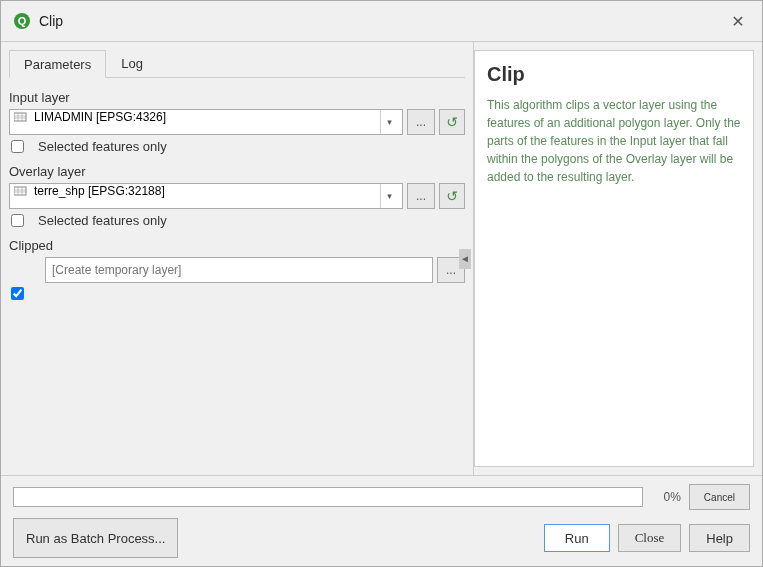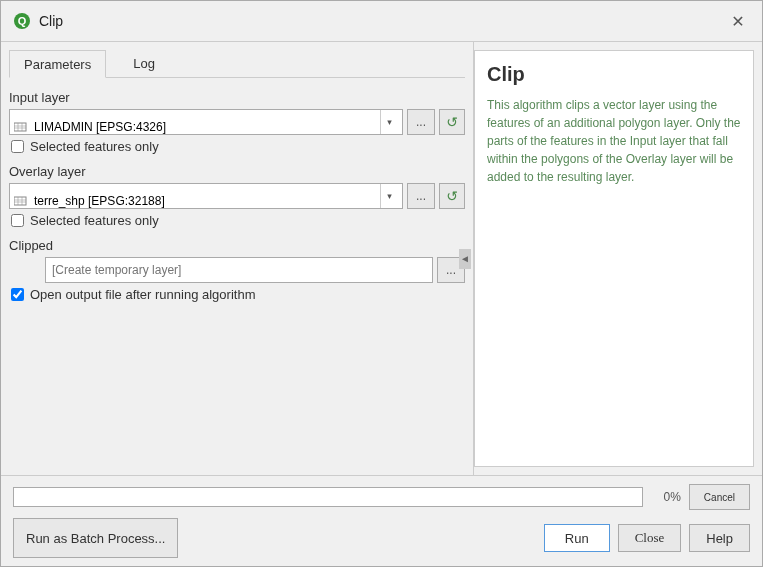--- a/index.html
+++ b/index.html
@@ -65,21 +65,21 @@
     .left-panel {
       flex: 1;
       display: flex;
       flex-direction: column;
       padding: 8px;
       border-right: 1px solid #ccc;
     }
 
     .tab-bar {
       display: flex;
-      gap: 12px;
+      gap: 0;
       margin-bottom: 12px;
       border-bottom: 1px solid #ccc;
     }
 
     .tab {
       padding: 5px 14px;
       cursor: pointer;
       border: 1px solid transparent;
       background: none;
       font-size: 13px;
@@ -128,21 +128,21 @@
       display: flex;
       align-items: center;
       justify-content: center;
       font-size: 14px;
       color: #4a8a4a;
     }
 
     .checkbox-row {
       display: flex;
       align-items: center;
-      gap: 6px;
+      gap: 14px;
       margin-bottom: 10px;
       padding-left: 2px;
     }
 
     .checkbox-row input[type=checkbox] {
       cursor: pointer;
     }
 
     .checkbox-label {
       font-size: 13px;
@@ -314,21 +314,21 @@
     }
 
     .layer-combo {
       flex: 1;
       height: 26px;
       border: 1px solid #aaa;
       background: #fff;
       font-size: 12px;
       padding: 0 4px;
       display: flex;
-      align-items: flex-end;
+      align-items: flex-start;
       justify-content: space-between;
       cursor: pointer;
     }
 
     .combo-content {
       display: flex;
       align-items: center;
       gap: 6px;
       flex: 1;
       overflow: hidden;
@@ -425,21 +425,20 @@
       </div>
 
       <div class="section-label">Clipped</div>
       <div class="output-row">
         <input type="text" class="output-input" value="" placeholder="[Create temporary layer]" style="">
         <button class="browse-btn">...</button>
       </div>
 
       <div class="checkbox-row">
         <input type="checkbox" id="open-output" checked="" style="">
-        <label for="open-output" class="checkbox-label">Open output file after running algorithm</label>
       </div>
 
       <div class="spacer"></div>
     </div>
 
     <div class="right-panel">
       <div class="help-title">Clip</div>
       <p class="help-text">This algorithm clips a vector layer using the features of an additional polygon layer. Only the parts of the features in the Input layer that fall within the polygons of the Overlay layer will be added to the resulting layer.</p>
     </div>
   </div>

